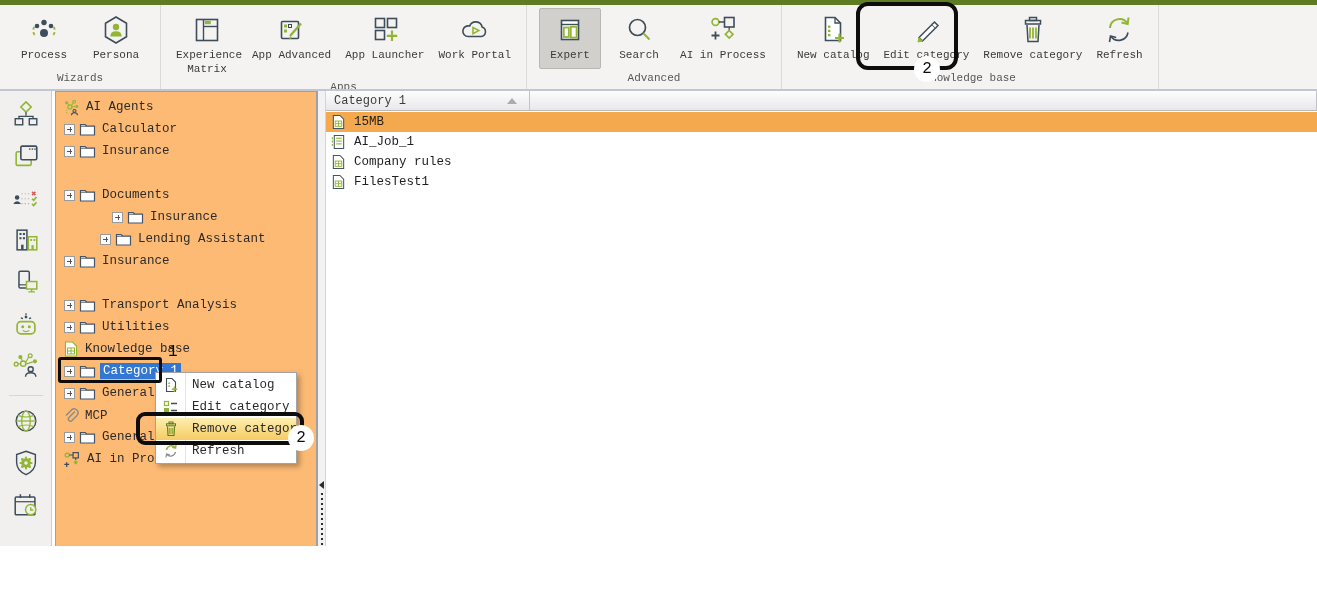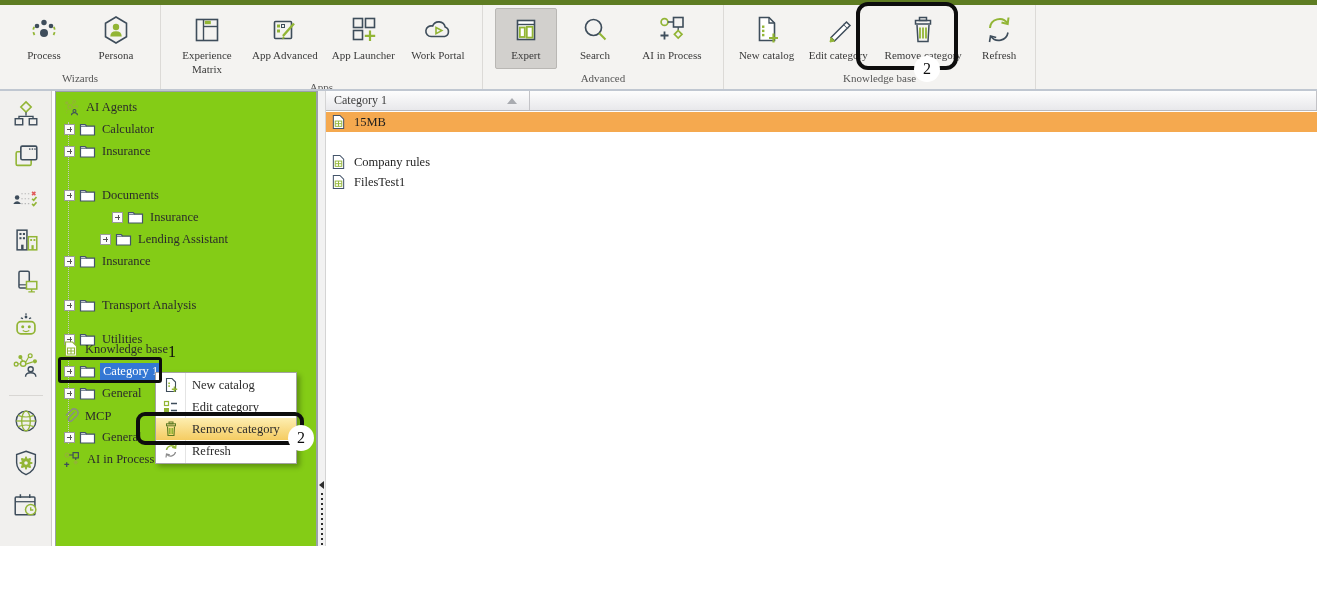--- a/index.html
+++ b/index.html
@@ -1,19 +1,19 @@
 <!DOCTYPE html>
 <html><head>
 <meta charset="utf-8">
 <style>
   * { margin:0; padding:0; box-sizing:border-box; }
   html,body { background:#fff; }
   #app {
     position:relative; width:1317px; height:546px; overflow:hidden;
-    font-family:Liberation Serif, serif; background:#fff;
+    font-family:Liberation Mono, monospace; background:#fff;
     -webkit-font-smoothing:antialiased;
   }
   
   .topbar { position:absolute; left:0; top:0; width:100%; height:5px; background:#5e7c22; }
 
   
   .ribbon { position:absolute; left:0; top:5px; width:100%; height:84px; background:#f4f3f1; display:flex; }
   .rgroup { display:flex; flex-direction:column; border-right:1px solid #dcdad7; padding:0 12px; }
   .rbuttons { display:flex; gap:8px; flex:1; padding-top:3px; align-items:stretch; }
   .rbtn { display:flex; flex-direction:column; align-items:center; justify-content:flex-start;
@@ -27,21 +27,21 @@
   .content-topline { position:absolute; top:89px; left:0; width:100%; height:2px; background:#c0c7d1; }
 
   
   .rail { position:absolute; left:0; top:91px; width:52px; height:500px; background:#f1f0ee;
           border-right:1px solid #cfcdca; display:flex; flex-direction:column; align-items:center; padding-top:8px; }
   .rail-item { width:36px; height:30px; margin-bottom:12px; display:flex; align-items:center; justify-content:center; }
   .rail-divider { width:34px; height:1px; background:#d8d6d3; margin:2px 0 10px; }
   .rail-expand { margin-top:16px; }
 
   
-  .tree-panel { position:absolute; left:55px; top:91px; width:262px; height:500px; background:#84cc16;
+  .tree-panel { position:absolute; left:55px; top:91px; width:262px; height:500px; background:#fdba74;
                 border:1px solid #9aa1a8; overflow:hidden; }
   .tree-connector { position:absolute; left:12px; top:30px; height:322px; width:0; border-left:1px dotted #c6c6c6; }
   .trow { position:absolute; left:1px; height:22px; display:flex; align-items:center; white-space:nowrap; cursor:default; }
   .texpander { width:11px; height:11px; margin-left:7px; border:1px solid #9b9b9b; background:#fcfcfc; position:relative; flex:none; }
   .texpander::before { content:''; position:absolute; left:2px; top:4.5px; width:5px; height:1px; background:#555; }
   .texpander::after  { content:''; position:absolute; left:4.5px; top:2px; width:1px; height:5px; background:#555; }
   .tficon { margin-left:4px; display:flex; flex:none; }
   .troot-icon { margin-left:6px; display:flex; flex:none; }
   .tlabel { margin-left:6px; font-size:12.5px; color:#2b2b2b; }
   .trow.selected .tlabel { background:#3377d4; color:#fff; padding:1px 3px; margin-left:4px; }
@@ -510,21 +510,21 @@
       <div class="trow" style="top: 202px;">
         <span class="texpander"></span>
         <span class="tficon">
           <svg width="17" height="15" viewBox="0 0 17 15">
             <path d="M1.5 2.5 H6.2 L7.8 4.2 H15.5 V13 H1.5 Z" fill="#fff" stroke="#44546a" stroke-width="1.2"></path>
             <path d="M1.5 4.2 H7.8" stroke="#44546a" stroke-width="1"></path>
           </svg>
         </span>
         <span class="tlabel">Transport Analysis</span>
       </div>
-      <div class="trow" style="top: 236px;">
+      <div class="trow" style="top: 224px;">
         <span class="texpander"></span>
         <span class="tficon">
           <svg width="17" height="15" viewBox="0 0 17 15">
             <path d="M1.5 2.5 H6.2 L7.8 4.2 H15.5 V13 H1.5 Z" fill="#fff" stroke="#44546a" stroke-width="1.2"></path>
             <path d="M1.5 4.2 H7.8" stroke="#44546a" stroke-width="1"></path>
           </svg>
         </span>
         <span class="tlabel">Utilities</span>
       </div>
       <div class="trow" style="top: 246px;">
@@ -610,20 +610,32 @@
         <span class="licon">
           <svg width="15" height="16" viewBox="0 0 16 16">
             <path d="M2.5 1 H9.5 L13.5 5 V15 H2.5 Z" fill="#fff" stroke="#44546a" stroke-width="1.1"></path>
             <rect x="4.5" y="7" width="7" height="5.6" fill="none" stroke="#92b535" stroke-width="1"></rect>
             <line x1="8" y1="7" x2="8" y2="12.6" stroke="#92b535" stroke-width="1"></line>
             <line x1="4.5" y1="9.8" x2="11.5" y2="9.8" stroke="#92b535" stroke-width="1"></line>
           </svg>
         </span>
         <span class="llabel">15MB</span>
       </div>
+      <div class="lrow" style="top: 41px;">
+        <span class="licon">
+          <svg width="15" height="16" viewBox="0 0 16 16">
+            <path d="M3.5 1 H13.5 V15 H3.5 Z" fill="#fff" stroke="#44546a" stroke-width="1.1"></path>
+            <line x1="5.5" y1="4" x2="11.5" y2="4" stroke="#92b535" stroke-width="1.2"></line>
+            <line x1="5.5" y1="7" x2="11.5" y2="7" stroke="#92b535" stroke-width="1.2"></line>
+            <line x1="5.5" y1="10" x2="11.5" y2="10" stroke="#92b535" stroke-width="1.2"></line>
+            <line x1="1.5" y1="3" x2="1.5" y2="13" stroke="#92b535" stroke-width="1.4" stroke-dasharray="2 1.5"></line>
+          </svg>
+        </span>
+        <span class="llabel">AI_Job_1</span>
+      </div>
       <div class="lrow" style="top: 61px;">
         <span class="licon">
           <svg width="15" height="16" viewBox="0 0 16 16">
             <path d="M2.5 1 H9.5 L13.5 5 V15 H2.5 Z" fill="#fff" stroke="#44546a" stroke-width="1.1"></path>
             <rect x="4.5" y="7" width="7" height="5.6" fill="none" stroke="#92b535" stroke-width="1"></rect>
             <line x1="8" y1="7" x2="8" y2="12.6" stroke="#92b535" stroke-width="1"></line>
             <line x1="4.5" y1="9.8" x2="11.5" y2="9.8" stroke="#92b535" stroke-width="1"></line>
           </svg>
         </span>
         <span class="llabel">Company rules</span>

